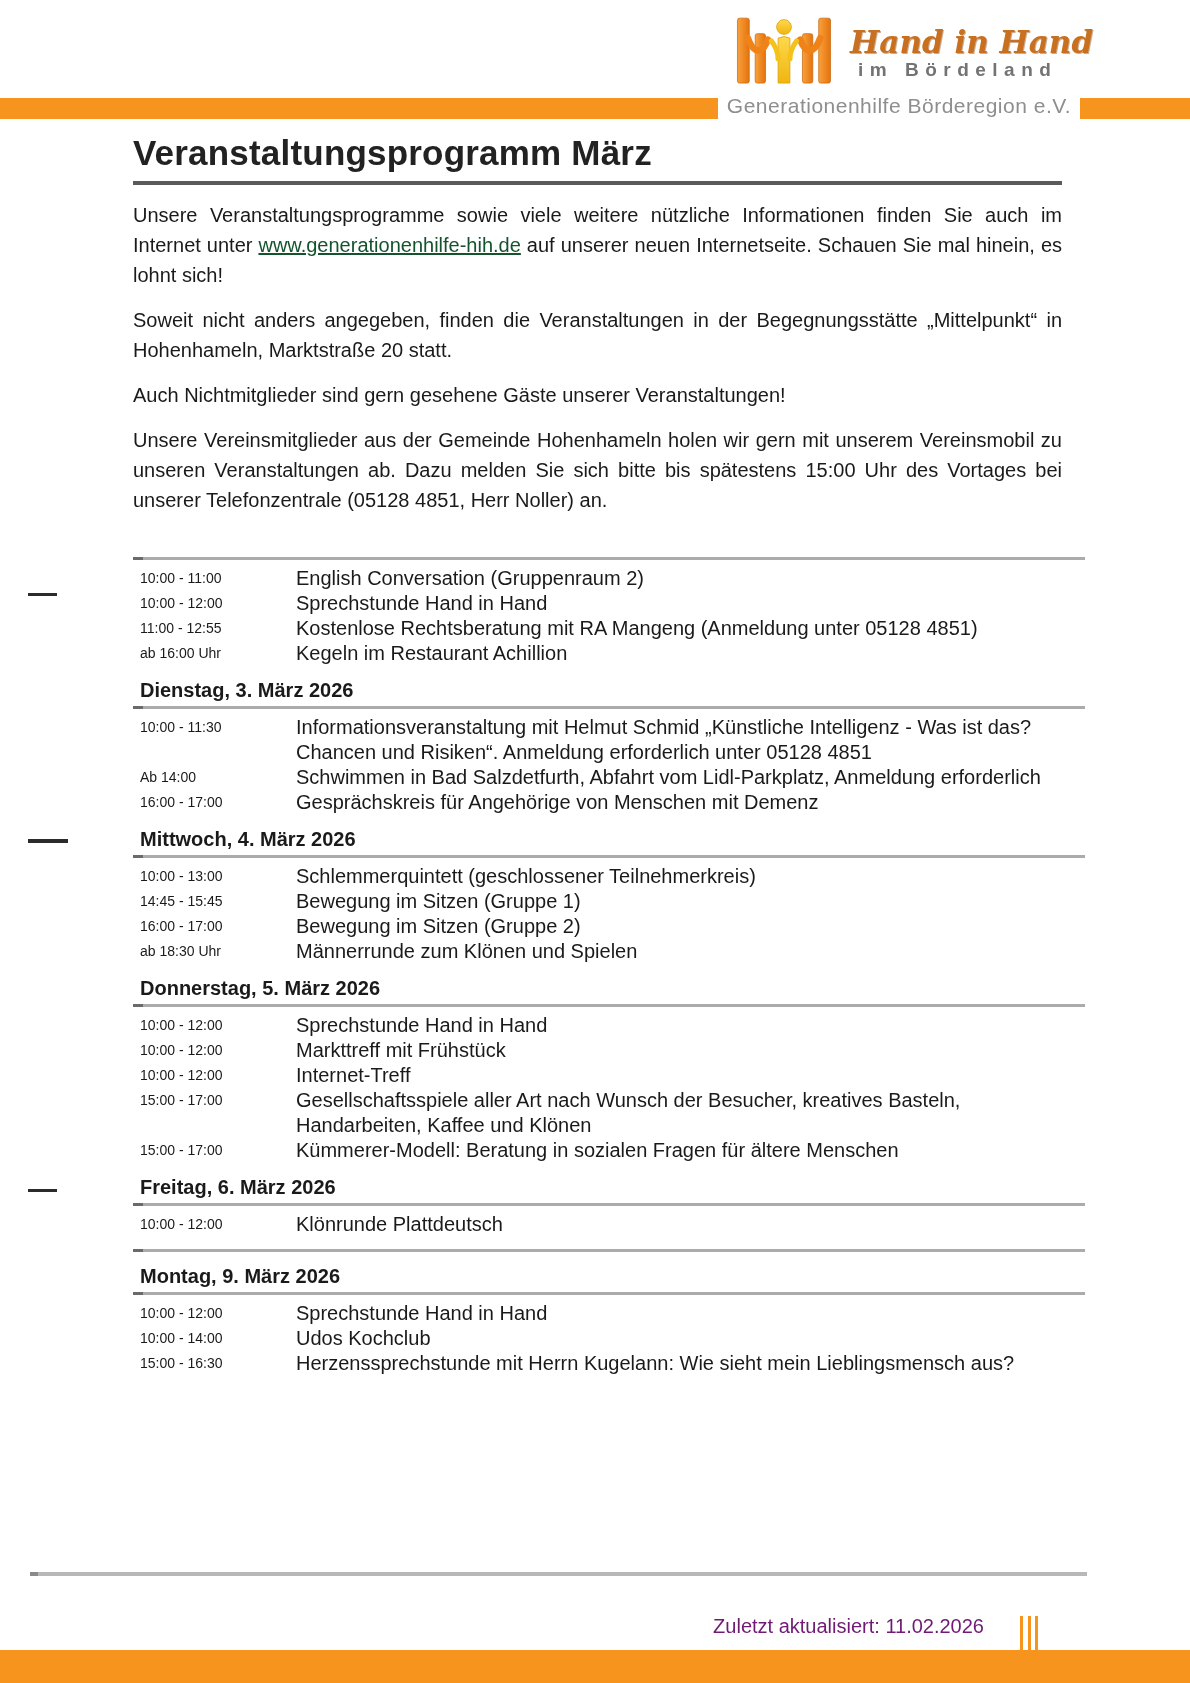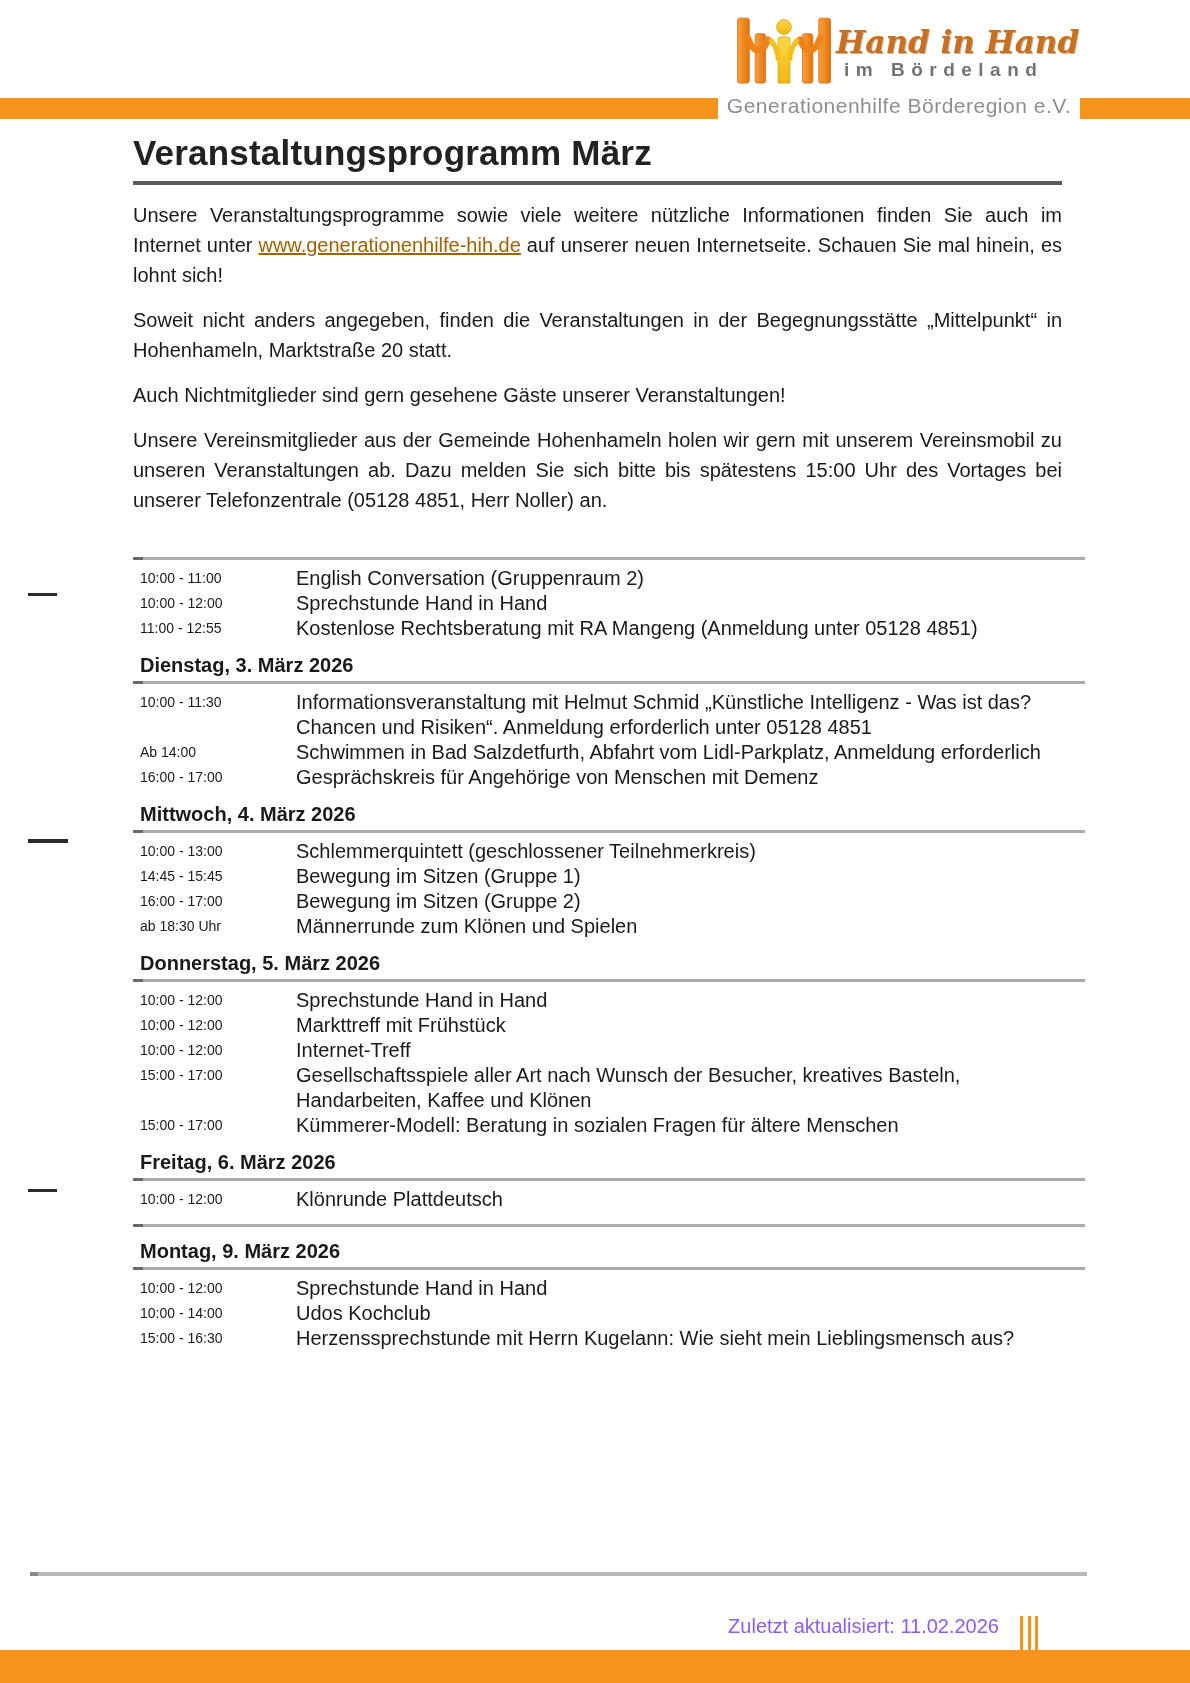--- a/index.html
+++ b/index.html
@@ -3,57 +3,57 @@
 <meta charset="utf-8">
 <style>
   html,body{margin:0;padding:0;background:#ffffff;}
   body{font-family:"Liberation Sans",sans-serif;color:#1a1a1a;}
   .page{position:relative;width:1190px;height:1683px;background:#ffffff;overflow:hidden;}
 
   
   .header{position:relative;height:125px;}
   .orange-bar{position:absolute;left:0;right:0;top:98px;height:21px;background:#F7941D;}
   .logo-box{position:absolute;left:718px;top:8px;width:362px;height:117px;background:#ffffff;z-index:2;}
-  .logo-row{display:flex;align-items:flex-start;padding:6px 0 0 18px;}
+  .logo-row{display:flex;align-items:flex-start;padding:6px 0 0 18px;gap:14px;}
   .logo-mark{width:96px;height:74px;flex:none;}
   .logo-textcol{margin-left:4px;padding-top:12px;}
   .logo-script{font-family:"DejaVu Serif",serif;font-style:italic;font-weight:bold;
       font-size:31px;line-height:32px;color:#C8701F;text-shadow:1px 1px 0 rgba(140,74,16,.45);white-space:nowrap;}
   .logo-sub{font-size:19px;font-weight:bold;color:#737373;letter-spacing:6.5px;margin:1px 0 12px 8px;white-space:nowrap;}
   .logo-org{font-size:21px;color:#8E8E8E;letter-spacing:.5px;text-align:center;margin-top:1px;white-space:nowrap;}
 
   
   .fold-mark{position:absolute;left:28px;background:#2b2b2b;}
   .fm1{top:593px;width:29px;height:3px;}
   .fm2{top:839px;width:40px;height:4px;}
   .fm3{top:1189px;width:29px;height:3px;}
 
   
   .content{margin:0 128px 0 133px;}
   h1.doc-title{margin:7px 0 0;font-size:35px;line-height:42px;font-weight:bold;color:#222222;letter-spacing:.2px;}
   .title-rule{width:929px;height:4px;background:#5a5a5a;margin-top:7px;}
   p.intro{width:929px;font-size:20px;line-height:30px;margin:15px 0 0;text-align:justify;}
-  a.weblink{color:#a16207;}
+  a.weblink{color:#14532d;}
 
   
   .schedule{margin-top:42px;}
   .day{margin-top:12px;}
   .day:first-child{margin-top:0;}
   .day-h{margin:0;font-size:20px;line-height:24px;font-weight:bold;color:#1a1a1a;padding-left:7px;}
   .day-rule{width:952px;height:3px;margin-top:4px;
       background:linear-gradient(to right,#6a6a6a 0 10px,#ababab 10px 100%);}
   .rows{margin-top:6px;padding-left:7px;}
   .row{display:flex;align-items:flex-start;}
   .t{flex:none;width:156px;font-size:14px;line-height:25px;}
   .e{flex:none;width:752px;font-size:20px;line-height:25px;}
 
   
   .footer-rule{position:absolute;left:30px;top:1572px;width:1057px;height:4px;
       background:linear-gradient(to right,#8a8a8a 0 8px,#b8b8b8 8px 100%);}
-  .footer-updated{position:absolute;right:191px;top:1612px;font-size:20px;line-height:28px;color:#8b5cf6;}
+  .footer-updated{position:absolute;right:206px;top:1612px;font-size:20px;line-height:28px;color:#701a75;}
   .footer-ticks{position:absolute;right:152px;top:1616px;width:18px;height:34px;display:flex;justify-content:space-between;}
   .footer-ticks span{display:block;width:3px;height:34px;background:#F7941D;}
   .bottom-bar{position:absolute;left:0;right:0;bottom:0;height:33px;background:#F7941D;}
 </style>
 </head>
 <body>
 
 <div class="page">
 
   <div class="header">
@@ -114,20 +114,24 @@
               <span class="e">English Conversation (Gruppenraum 2)</span>
             </div>
           <div class="row">
               <span class="t">10:00 - 12:00</span>
               <span class="e">Sprechstunde Hand in Hand</span>
             </div>
           <div class="row">
               <span class="t">11:00 - 12:55</span>
               <span class="e">Kostenlose Rechtsberatung mit RA Mangeng (Anmeldung unter 05128 4851)</span>
             </div>
+          <div class="row">
+              <span class="t">ab 16:00 Uhr</span>
+              <span class="e">Kegeln im Restaurant Achillion</span>
+            </div>
         </div>
       </section>
 
       <section class="day">
         <h2 class="day-h">Dienstag, 3. März 2026</h2>
         <div class="day-rule"></div>
         <div class="rows">
           <div class="row">
               <span class="t">10:00 - 11:30</span>
               <span class="e">Informationsveranstaltung mit Helmut Schmid „Künstliche Intelligenz - Was ist das? Chancen und Risiken“. Anmeldung erforderlich unter 05128 4851</span>

